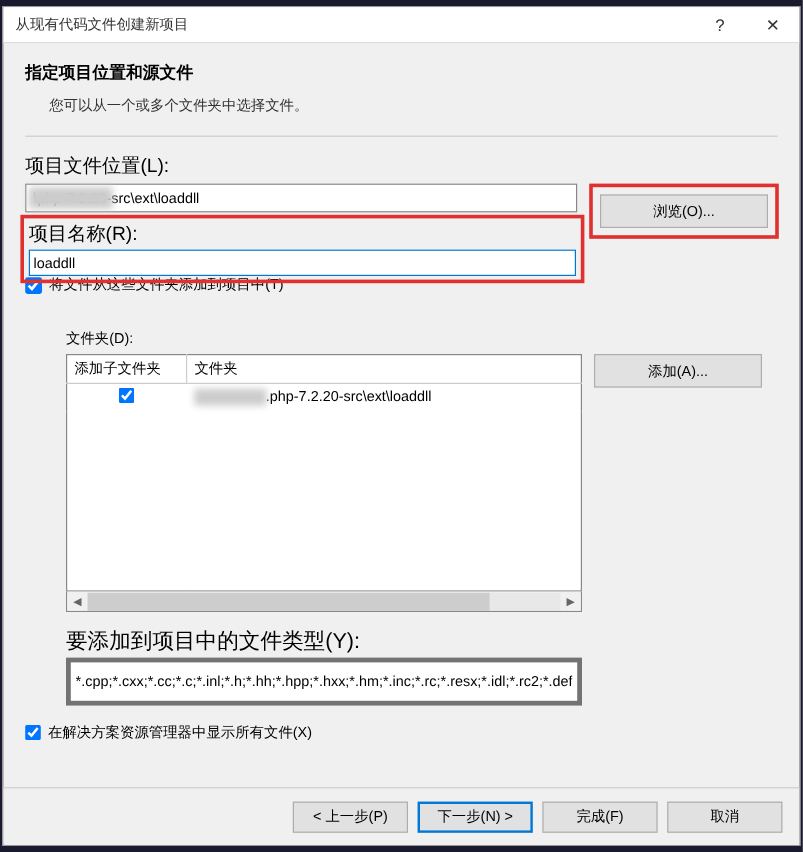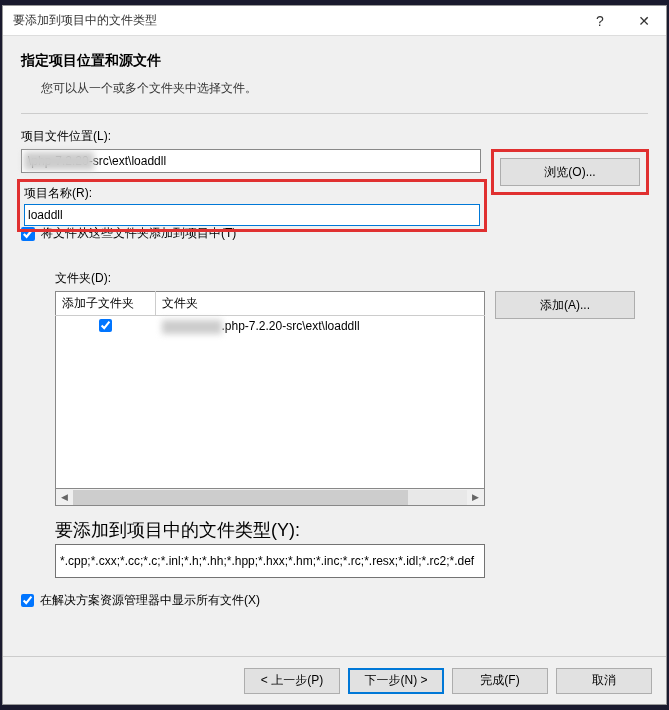--- a/index.html
+++ b/index.html
@@ -6,21 +6,21 @@
     body { background: #1a1a2e; display: flex; align-items: center; justify-content: center; width: 669px; height: 710px; }
     .dialog { width: 665px; height: 700px; background: #f0f0f0; border: 1px solid #999; display: flex; flex-direction: column; position: relative; }
     .titlebar { height: 30px; display: flex; align-items: center; padding-left: 10px; background: #fff; border-bottom: 1px solid #ddd; }
     .titlebar-title { font-size: 12px; color: #333; flex: 1; }
     .titlebar-btns { display: flex; }
     .tb-btn { width: 44px; height: 30px; display: flex; align-items: center; justify-content: center; font-size: 14px; color: #333; }
     .content { flex: 1; padding: 10px 18px 0 18px; }
     .header-title { font-size: 14px; font-weight: bold; margin-top: 6px; }
     .header-sub { font-size: 12px; margin: 10px 0 16px 20px; color: #333; }
     .hr { height: 1px; background: #ccc; margin-bottom: 14px; }
-    .label { font-size: 12px; margin-bottom: 4px; display: block; }
+    .label { font-size: 16px; margin-bottom: 4px; display: block; }
     .row { display: flex; align-items: flex-start; gap: 10px; margin-bottom: 10px; }
     .text-input { width: 460px; height: 24px; border: 1px solid #888; background: #fff; font-size: 12px; padding: 0 6px; }
     .blur-left { position: absolute; left: 3px; top: 3px; width: 70px; height: 18px; background: #ccc; filter: blur(3px); }
     .browse-highlight { border: 3px solid #e03030; padding: 6px; display: inline-block; }
     .std-btn { width: 140px; height: 28px; background: #e1e1e1; border: 1px solid #adadad; font-size: 12px; }
     .std-btn:disabled { color: #a0a0a0; background: #efefef; }
     .name-highlight { border: 3px solid #e03030; padding: 3px 4px 3px 4px; display: inline-block; position: absolute; left: 14px; top: 173px; }
     .name-label-wrap { margin-bottom: 0; }
     .name-input { width: 456px; height: 22px; border: 1px solid #0078d7; background: #fff; font-size: 12px; padding: 0 3px; }
     .chk-row { display: flex; align-items: center; gap: 6px; font-size: 12px; margin-top: 30px; margin-bottom: 8px; }
@@ -34,33 +34,33 @@
     .folder-table th:first-child { width: 100px; border-right: 1px solid #ccc; }
     .folder-table td { padding: 3px 6px; vertical-align: top; }
     .folder-table td:first-child { text-align: center; }
     .blur-cell { display: inline-block; width: 60px; height: 14px; background: #ccc; filter: blur(3px); vertical-align: middle; }
     .scrollbar-h { height: 17px; background: #f0f0f0; border: 1px solid #888; border-top: none; display: flex; align-items: center; }
     .sb-arrow { width: 17px; height: 15px; background: #f0f0f0; display: flex; align-items: center; justify-content: center; font-size: 9px; color: #666; }
     .sb-track { flex: 1; background: #e8e8e8; height: 15px; position: relative; }
     .sb-thumb { position: absolute; left: 0; top: 0; height: 15px; width: 85%; background: #cdcdcd; }
     .btn-col { display: flex; flex-direction: column; gap: 8px; }
     .types-label { font-size: 18px; margin-top: 12px; }
-    .types-input { width: 430px; height: 22px; border: 1px solid #737373; background: #fff; font-size: 12px; padding: 16px 4px; margin-top: 2px; }
+    .types-input { width: 430px; height: 22px; border: 4px solid #737373; background: #fff; font-size: 12px; padding: 16px 4px; margin-top: 2px; }
     .chk-row2 { display: flex; align-items: center; gap: 6px; font-size: 12px; margin-top: 14px; }
     .footer { height: 48px; border-top: 1px solid #ccc; display: flex; align-items: center; justify-content: flex-end; gap: 8px; padding: 0 14px; background: #f0f0f0; }
     .foot-btn { width: 96px; height: 26px; background: #e1e1e1; border: 1px solid #adadad; font-size: 12px; }
     .foot-btn.primary { border: 2px solid #0078d7; }
   </style>
 </head>
 <body>
 
 <div class="dialog">
 
   <div class="titlebar">
-    <div class="titlebar-title">要添加到项目中的文件类型</div>
+    <div class="titlebar-title">从现有代码文件创建新项目</div>
     <div class="titlebar-btns">
       <div class="tb-btn">?</div>
       <div class="tb-btn close">✕</div>
     </div>
   </div>
 
   <div class="content">
 
     <div class="header-title">指定项目位置和源文件</div>
     <div class="header-sub">您可以从一个或多个文件夹中选择文件。</div>

